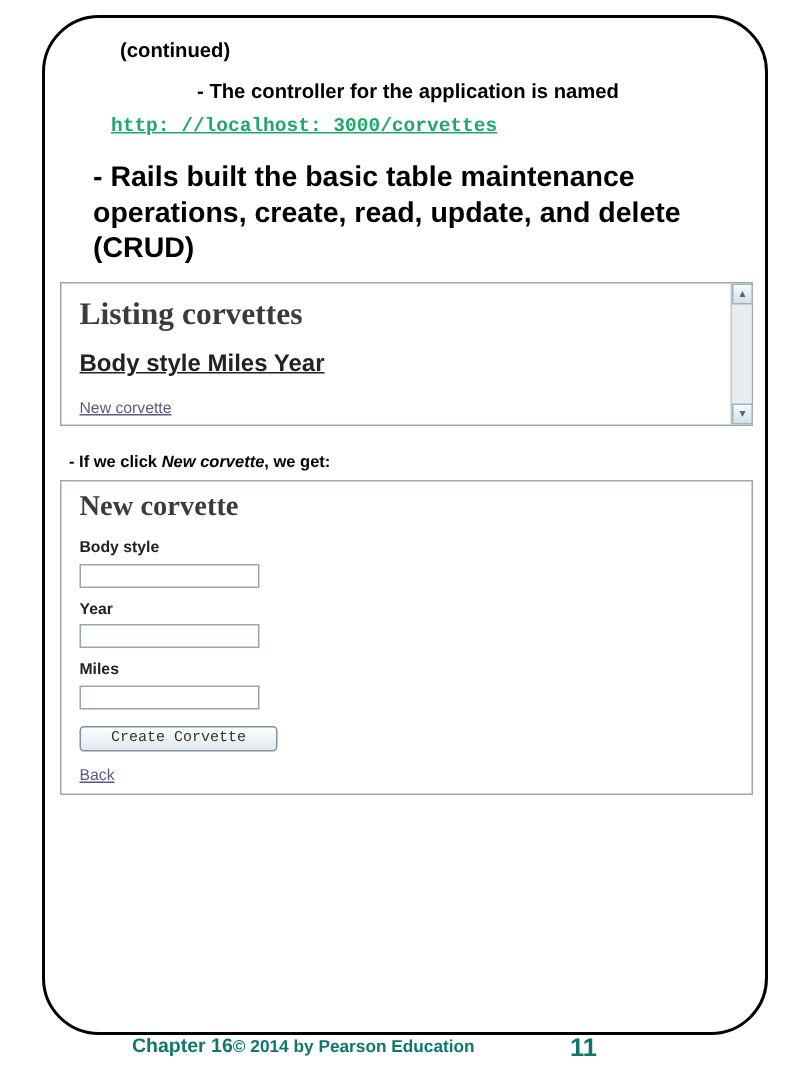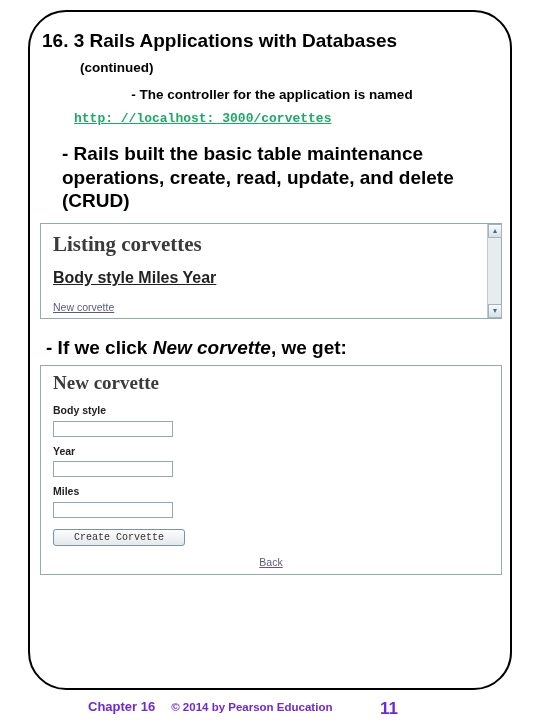--- a/index.html
+++ b/index.html
@@ -99,21 +99,21 @@
     color: #222;
     text-decoration: underline;
   }
   .bb1-link {
     margin-top: 14px;
     font-size: 10.5px;
     color: #5a5a80;
     text-decoration: underline;
   }
   .para3 {
-    font-size: 19px;
+    font-size: 11px;
     font-weight: bold;
     color: #000;
     margin: 0 0 6px 6px;
   }
   .para3 .ital { font-style: italic; }
   .browser-box2 {
     margin: 2px 0 0 0;
     border: 1px solid #9aa;
     background: #fff;
     width: 462px;
@@ -153,42 +153,40 @@
     background: linear-gradient(#fdfdfd,#e3e8ec);
     color: #333;
     cursor: pointer;
     font-family: Liberation Mono, monospace;
   }
   .back-link {
     margin-top: 10px;
     font-size: 10.5px;
     color: #5a5a80;
     text-decoration: underline;
-    text-align: center;
   }
   .footer {
     position: absolute;
-    left: 0; bottom: 6px;
+    left: 0; bottom: 16px;
     width: 452px;
     display: flex;
     align-items: baseline;
     font-size: 13px;
     font-weight: bold;
-    color: #6d28d9;
+    color: #0f766e;
   }
   .footer .chap { margin-left: 88px; }
-  .footer .copy { margin-left: 16px; font-size: 11.5px; text-align: right; }
+  .footer .copy { font-size: 11.5px; text-align: right; }
   .footer .pagenum { position: absolute; right: 54px; font-size: 17px; }
 </style>
 </head>
 <body>
 
 <div class="slide-frame">
 
-  <div class="title">16. 3 Rails Applications with Databases</div>
   <div class="subtitle">(continued)</div>
 
   <div class="para">
     <span>- The controller for the application is named</span><br>
   </div>
   <a class="link-line">http: //localhost: 3000/corvettes</a>
 
   <div class="para2">
     <span>- Rails built the basic table maintenance operations, create, read, update, and delete (CRUD)</span>
   </div>

